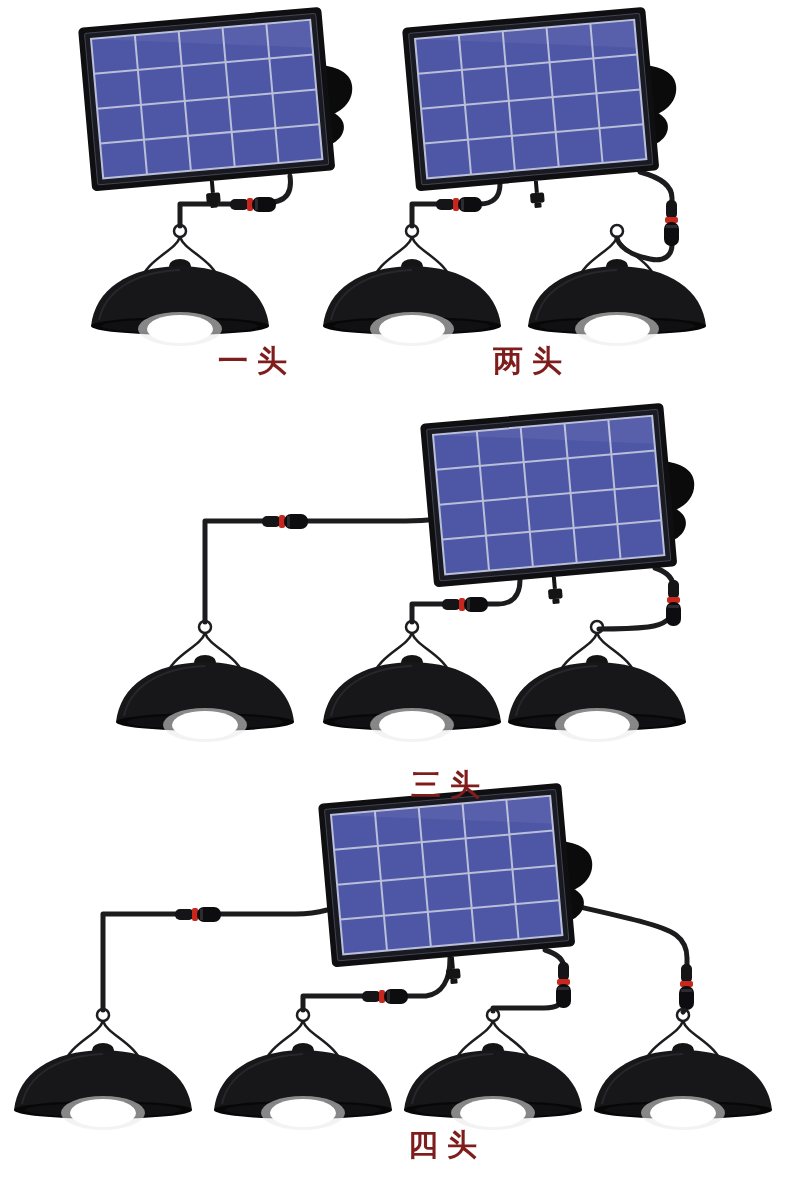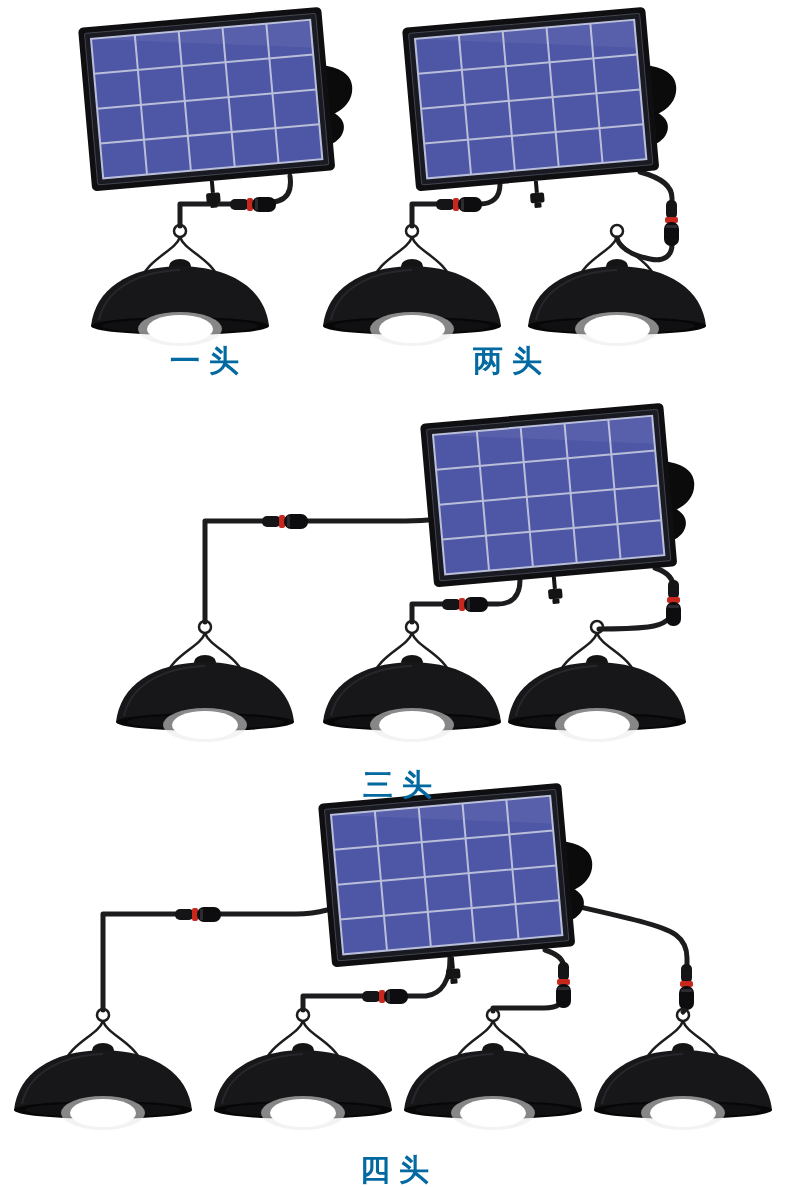--- a/index.html
+++ b/index.html
@@ -7,26 +7,27 @@
     position:relative;
     width:790px;height:1187px;
     background:#ffffff;
     overflow:hidden;
     font-family:"Liberation Sans", sans-serif;
   }
   .artwork{position:absolute;left:0;top:0;}
   .variant-label{
     position:absolute;
     transform:translateX(-50%);
-    color:#0369a1;
+    color:#7f1d1d;
     font-size:30px;
     font-weight:700;
     letter-spacing:9px;
     white-space:nowrap;
     line-height:1;
+    margin-left:48px;
   }
 </style>
 </head>
 <body>
 
 <div class="canvas">
 
   <svg class="artwork" width="790" height="1187" viewBox="0 0 790 1187" xmlns="http://www.w3.org/2000/svg">
 
     <defs>
@@ -112,17 +113,17 @@
       <use href="#connector" xlink:href="#connector" transform="translate(571,962) rotate(90)"></use>
       <use href="#connector" xlink:href="#connector" transform="translate(694,964) rotate(90)"></use>
       <use href="#lamp" xlink:href="#lamp" transform="translate(8,1006)"></use>
       <use href="#lamp" xlink:href="#lamp" transform="translate(208,1006)"></use>
       <use href="#lamp" xlink:href="#lamp" transform="translate(398,1006)"></use>
       <use href="#lamp" xlink:href="#lamp" transform="translate(588,1006)"></use>
     </g>
   </svg>
 
   <span class="variant-label" style="left:209px; top:346px;">一头</span>
-  <span class="variant-label" style="left:512px; top:346px;">两头</span>
+  <span class="variant-label" style="left:484px; top:346px;">两头</span>
   <span class="variant-label" style="left:402px; top:770px;">三头</span>
-  <span class="variant-label" style="left:399px; top:1155px;">四头</span>
+  <span class="variant-label" style="left:399px; top:1130px;">四头</span>
 
 </div>
 
 </body></html>

